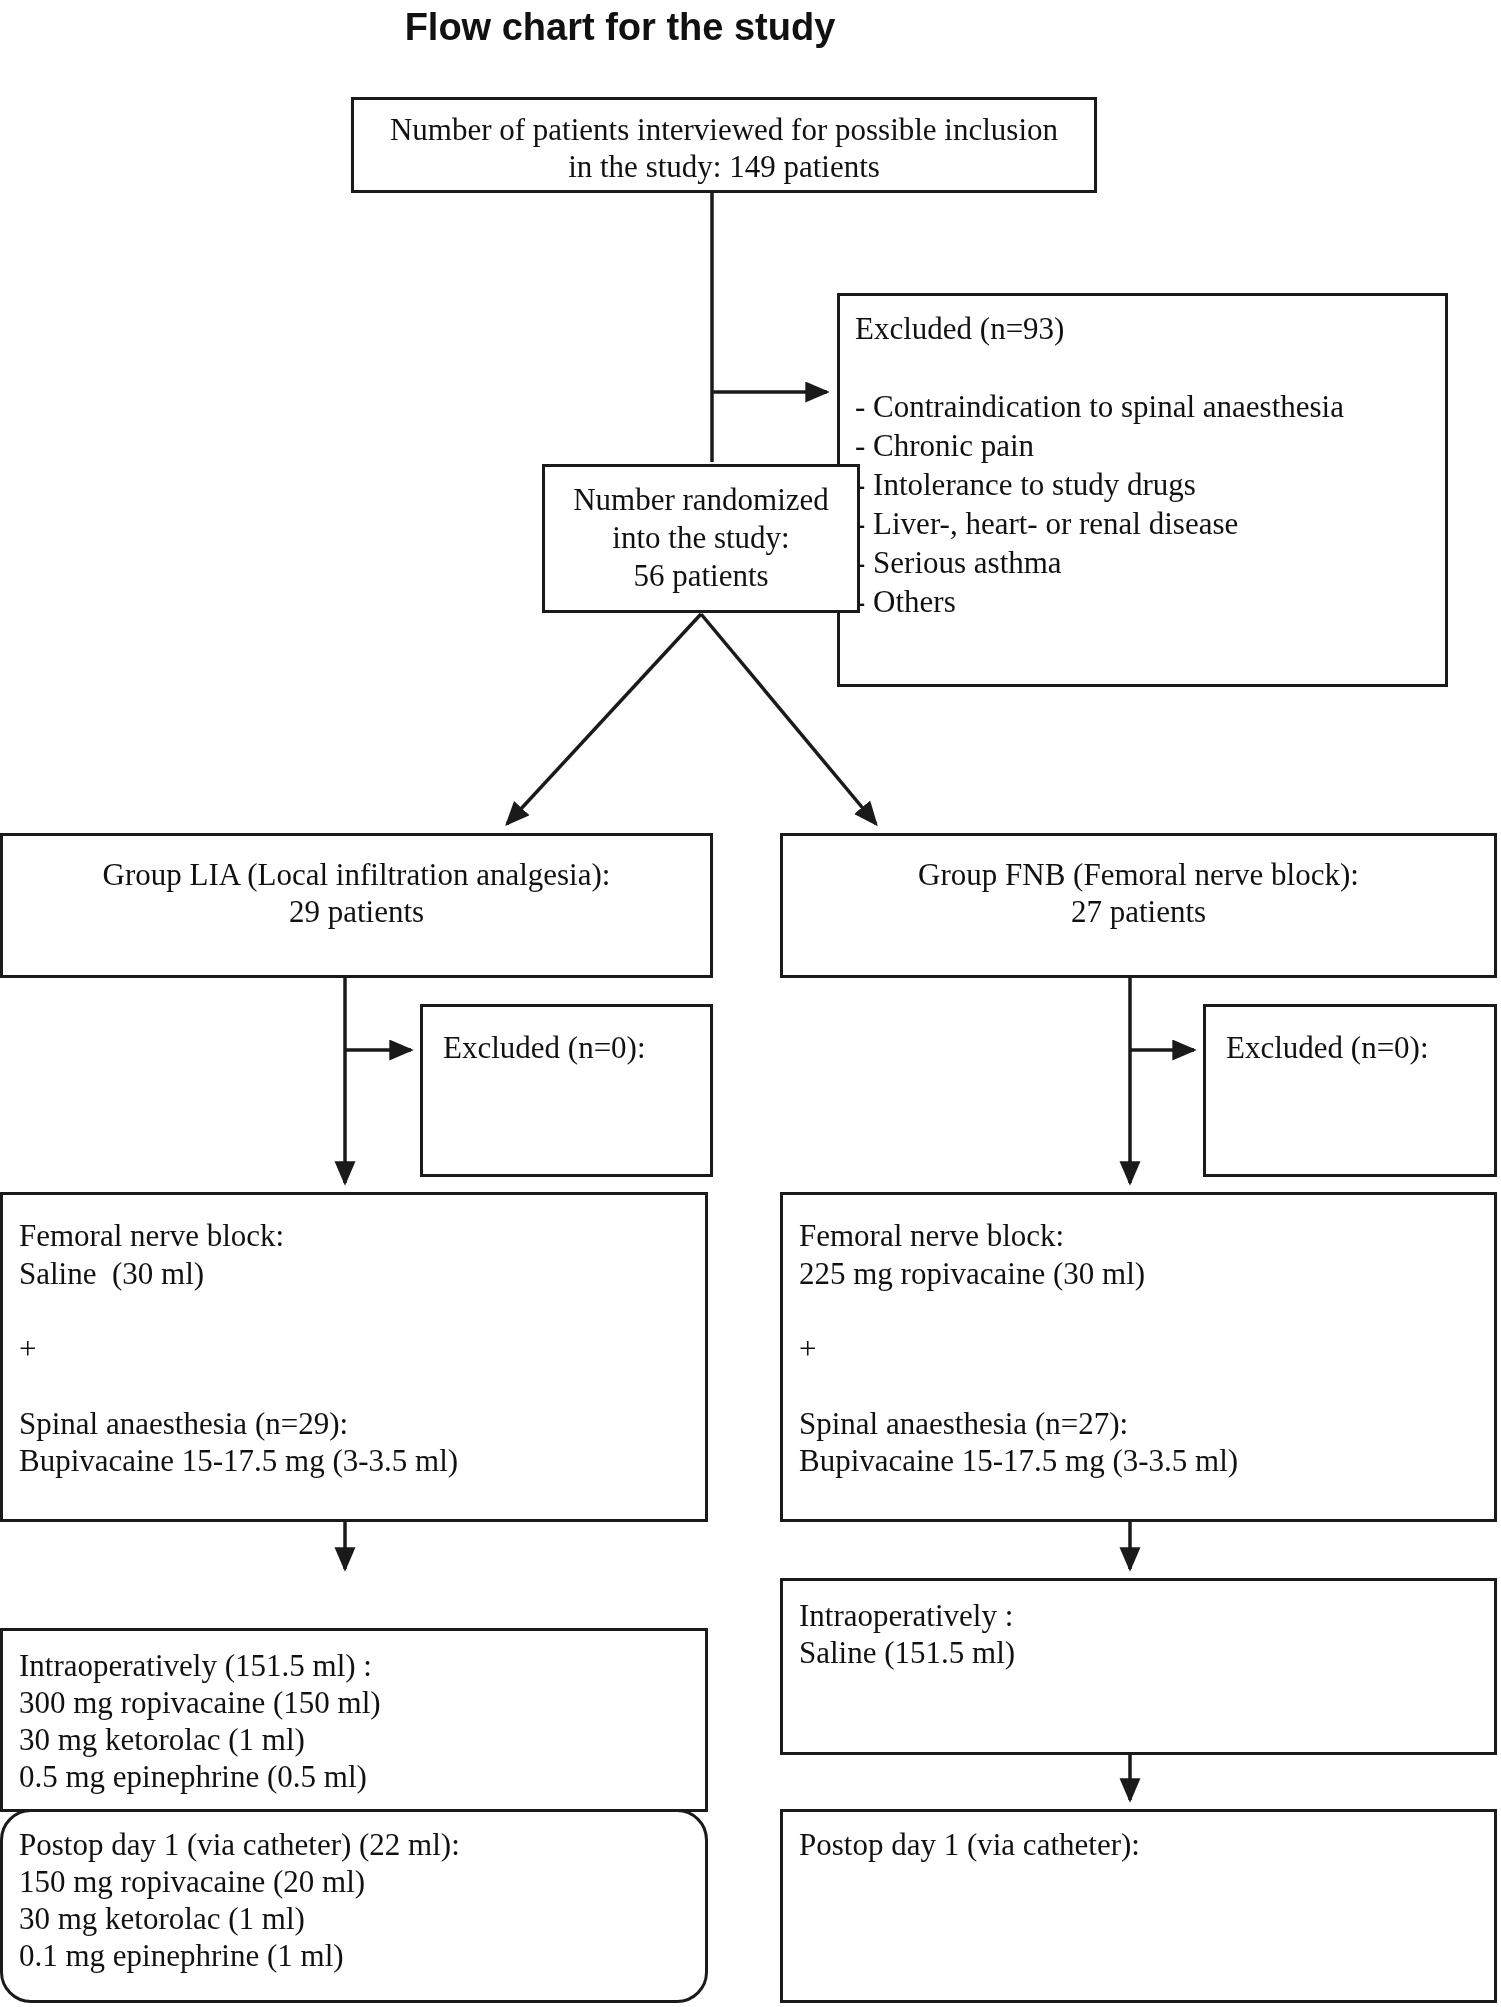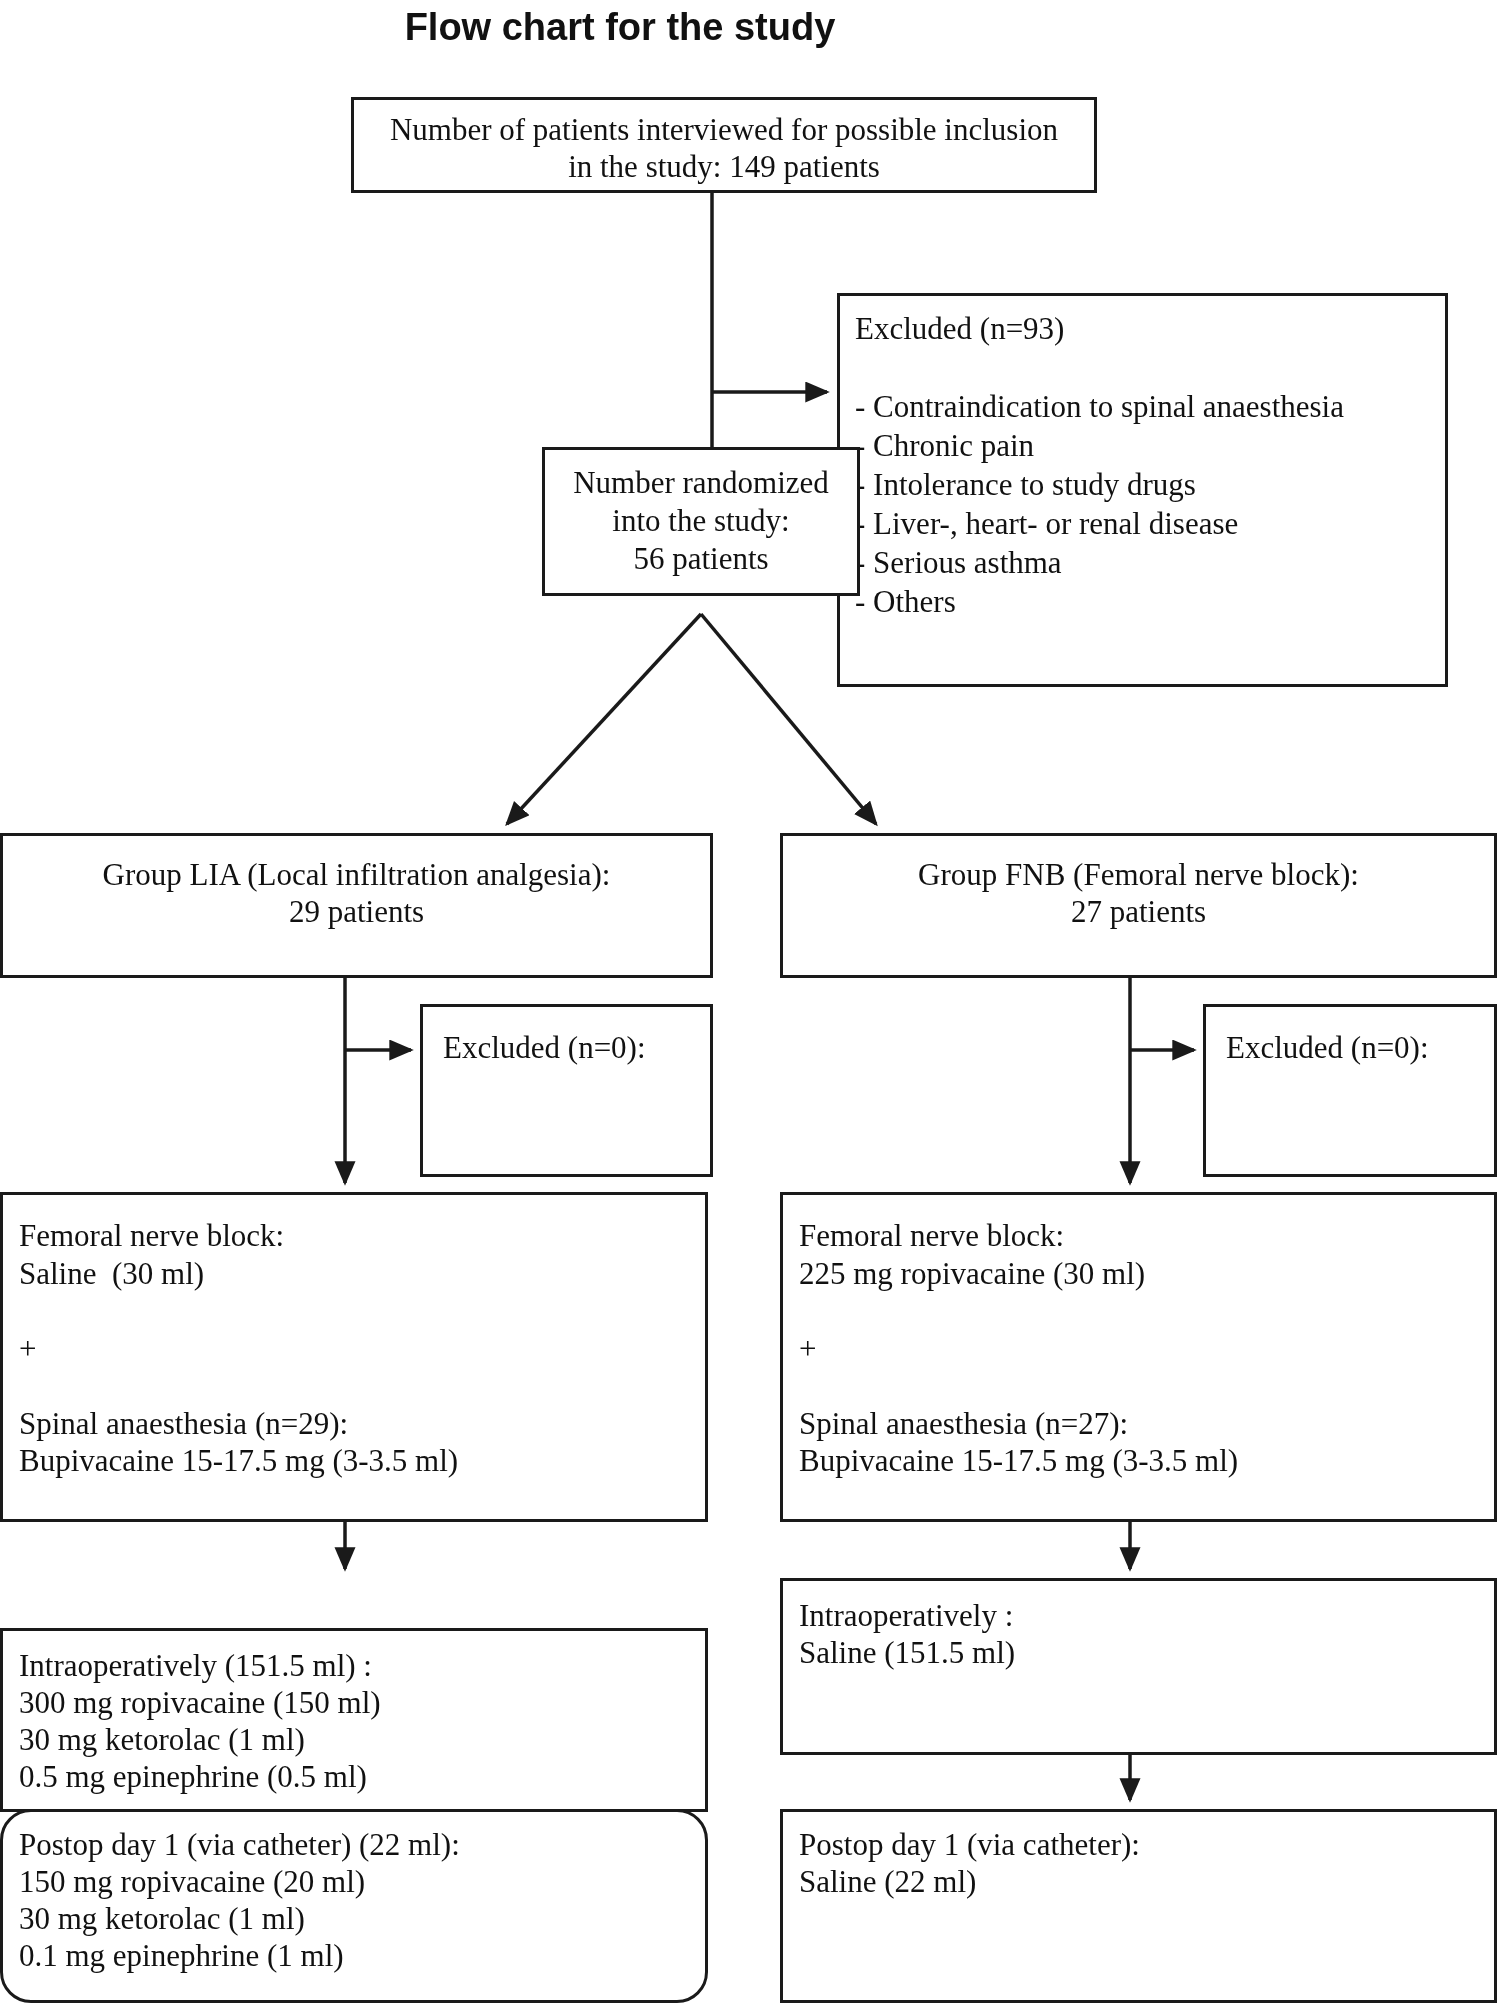--- a/index.html
+++ b/index.html
@@ -36,21 +36,21 @@
   .center{text-align:center;}
   .leftpad{padding-left:16px;padding-right:8px;text-align:left;}
 
   
   #b-screened{left:351px;top:97px;width:746px;height:96px;padding-top:11px;}
   #b-screened .line{line-height:37px;}
 
   #b-excluded-main{left:837px;top:293px;width:611px;height:394px;padding-top:13px;padding-left:15px;padding-right:6px;}
   #b-excluded-main .line{line-height:39px;min-height:39px;}
 
-  #b-randomized{left:542px;top:447px;width:318px;height:149px;padding-top:14px;}
+  #b-randomized{left:542px;top:464px;width:318px;height:149px;padding-top:14px;}
   #b-randomized .line{line-height:38px;}
 
   #b-group-lia{left:0px;top:833px;width:713px;height:145px;padding-top:20px;}
   #b-group-fnb{left:780px;top:833px;width:717px;height:145px;padding-top:20px;}
 
   #b-excluded-lia{left:420px;top:1004px;width:293px;height:173px;padding-top:22px;padding-left:20px;}
   #b-excluded-fnb{left:1203px;top:1004px;width:294px;height:173px;padding-top:22px;padding-left:20px;}
 
   #b-treatment-lia{left:0px;top:1192px;width:708px;height:330px;padding-top:22px;}
   #b-treatment-fnb{left:780px;top:1192px;width:717px;height:330px;padding-top:22px;}
@@ -178,16 +178,15 @@
   </div>
 
   <div class="box leftpad" id="b-postop-lia">
     <div class="line">Postop day 1 (via catheter) (22 ml):</div>
     <div class="line">150 mg ropivacaine (20 ml)</div>
     <div class="line">30 mg ketorolac (1 ml)</div>
     <div class="line">0.1 mg epinephrine (1 ml)</div>
   </div>
   <div class="box leftpad" id="b-postop-fnb">
     <div class="line">Postop day 1 (via catheter):</div>
-    <div class="line">Saline (22 ml)</div>
   </div>
 
 </div>
 
 </body></html>

